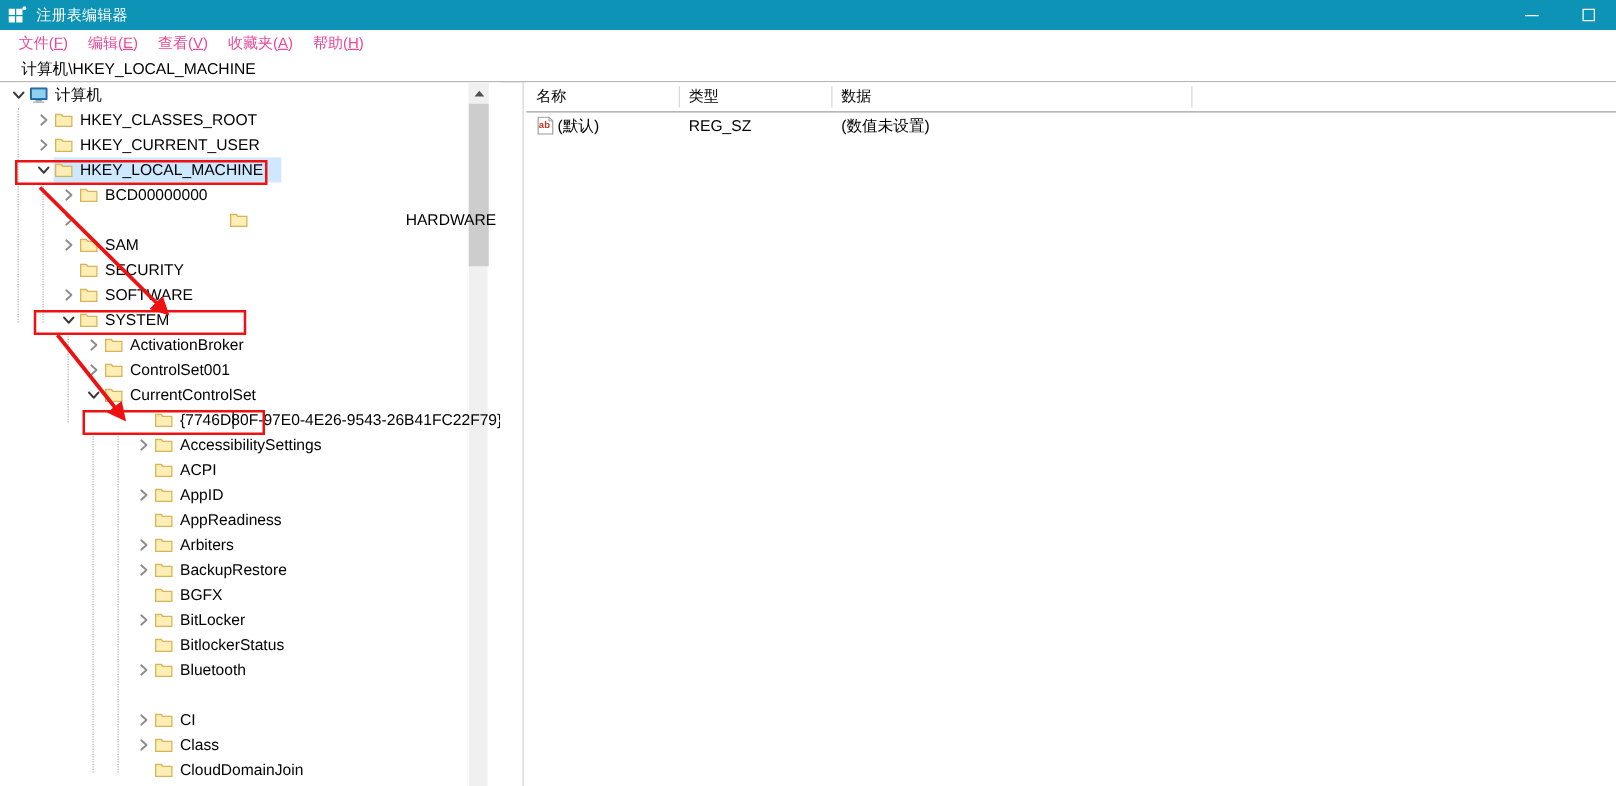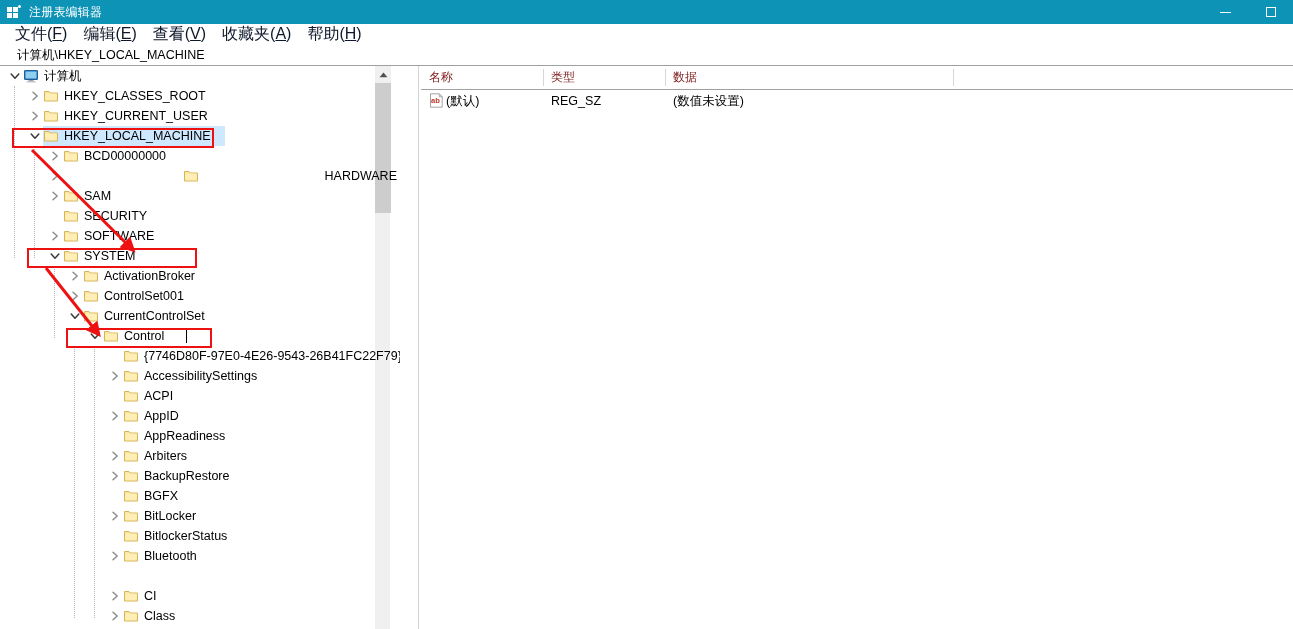--- a/index.html
+++ b/index.html
@@ -80,22 +80,22 @@
   .menubar {
     position: absolute;
     top: 24px; left: 0;
     width: 1293px; height: 20px;
     background: #ffffff;
     display: flex;
     align-items: center;
     padding-left: 7px;
   }
   .menu-item {
-    font-size: 16px;
-    color: #0f172a;
+    font-size: 12px;
+    color: #ec4899;
     padding: 2px 8px 2px 8px;
     white-space: nowrap;
     line-height: 16px;
   }
   .menu-item .acc { text-decoration: underline; }
 
   
   .addressbar {
     position: absolute;
     top: 44px; left: 0;
@@ -226,21 +226,21 @@
     position: relative;
     height: 24px;
     border-bottom: 1px solid #a0a0a0;
     background: #ffffff;
   }
   .col-head {
     position: absolute;
     top: 0;
     height: 23px;
     font-size: 12px;
-    color: #7f1d1d;
+    color: #000000;
     line-height: 23px;
     padding-left: 8px;
     white-space: nowrap;
   }
   .col-sep {
     position: absolute;
     top: 3px;
     width: 1px; height: 17px;
     background: #d7d7d7;
   }
@@ -475,32 +475,20 @@
               <svg width="10" height="8" viewBox="0 0 10 8">
                 <path d="M1.2 2 L5 6.2 L8.8 2" fill="none" stroke="#3a3a3a" stroke-width="1.5" stroke-linecap="round" stroke-linejoin="round"></path>
               </svg>
             </span>
             <span class="folder"><svg width="16" height="16" viewBox="0 0 16 16">
                 <path d="M1.5 3.5 L6 3.5 L7.2 5 L14.5 5 L14.5 13 L1.5 13 Z" fill="#fde7a0" stroke="#d6b45c" stroke-width="1"></path>
                 <path d="M2.5 5.6 L13.6 5.6 L13.6 12.2 L2.5 12.2 Z" fill="#ffeeb5" stroke="none"></path>
               </svg></span>
             <span class="node-label">CurrentControlSet</span>
           </div>
-          <div class="tree-row" style="padding-left: 87px;">
-            <span class="twisty">
-              <svg width="10" height="8" viewBox="0 0 10 8">
-                <path d="M1.2 2 L5 6.2 L8.8 2" fill="none" stroke="#3a3a3a" stroke-width="1.5" stroke-linecap="round" stroke-linejoin="round"></path>
-              </svg>
-            </span>
-            <span class="folder"><svg width="16" height="16" viewBox="0 0 16 16">
-                <path d="M1.5 3.5 L6 3.5 L7.2 5 L14.5 5 L14.5 13 L1.5 13 Z" fill="#fde7a0" stroke="#d6b45c" stroke-width="1"></path>
-                <path d="M2.5 5.6 L13.6 5.6 L13.6 12.2 L2.5 12.2 Z" fill="#ffeeb5" stroke="none"></path>
-              </svg></span>
-            <span class="node-label">Control</span>
-          </div>
           <div class="tree-row" style="padding-left: 107px;">
             <span class="twisty"></span>
             <span class="folder"><svg width="16" height="16" viewBox="0 0 16 16">
                 <path d="M1.5 3.5 L6 3.5 L7.2 5 L14.5 5 L14.5 13 L1.5 13 Z" fill="#fde7a0" stroke="#d6b45c" stroke-width="1"></path>
                 <path d="M2.5 5.6 L13.6 5.6 L13.6 12.2 L2.5 12.2 Z" fill="#ffeeb5" stroke="none"></path>
               </svg></span>
             <span class="node-label">{7746D80F-97E0-4E26-9543-26B41FC22F79}</span>
           </div>
           <div class="tree-row" style="padding-left: 107px;">
             <span class="twisty">

